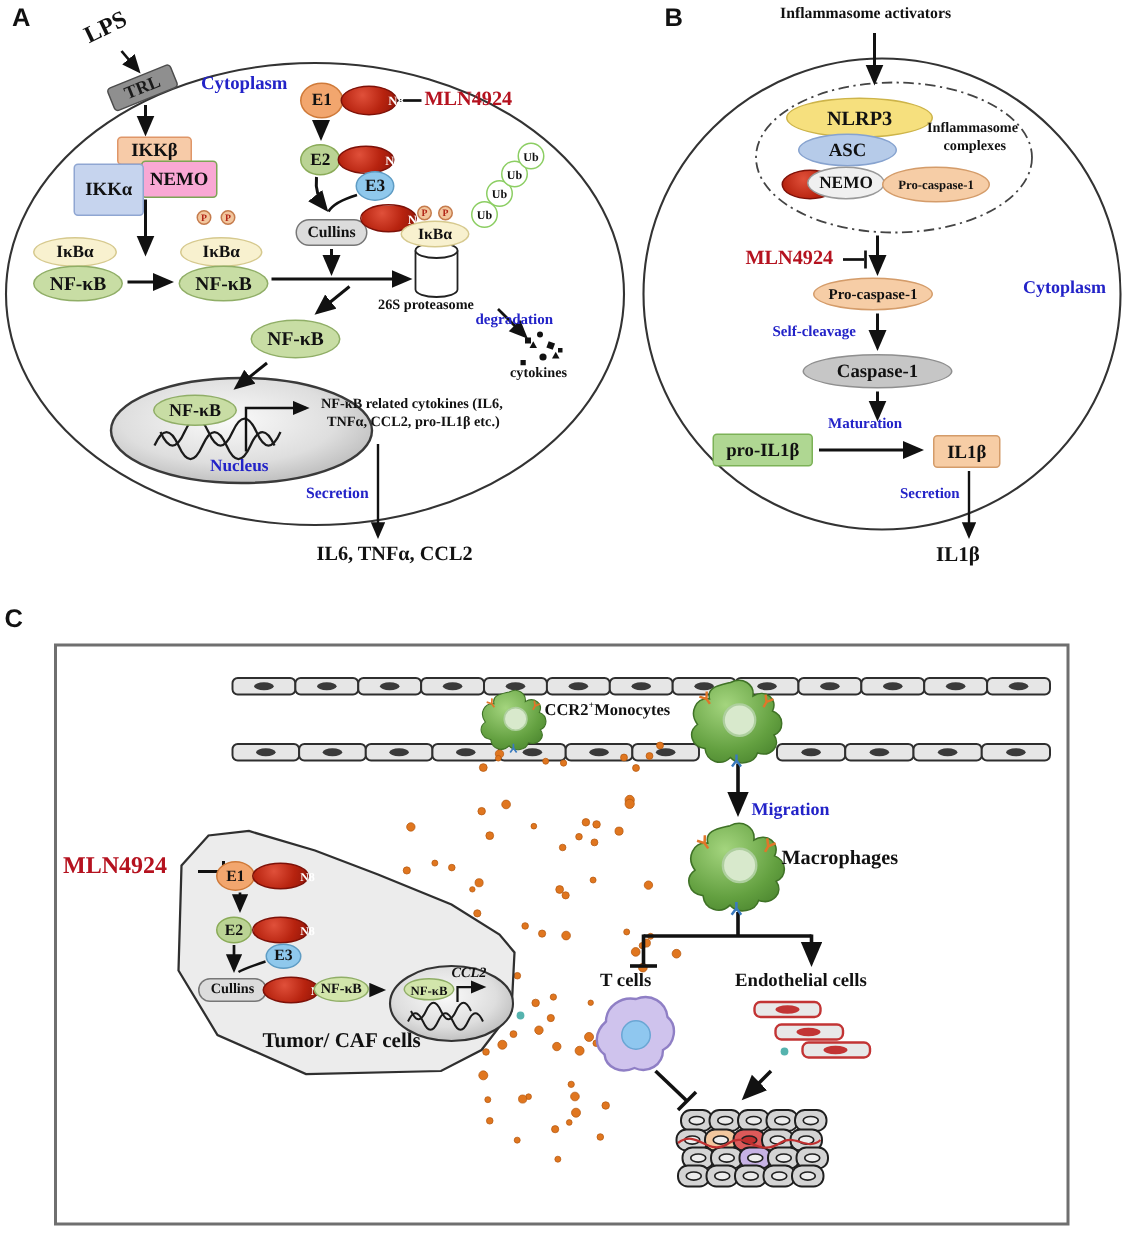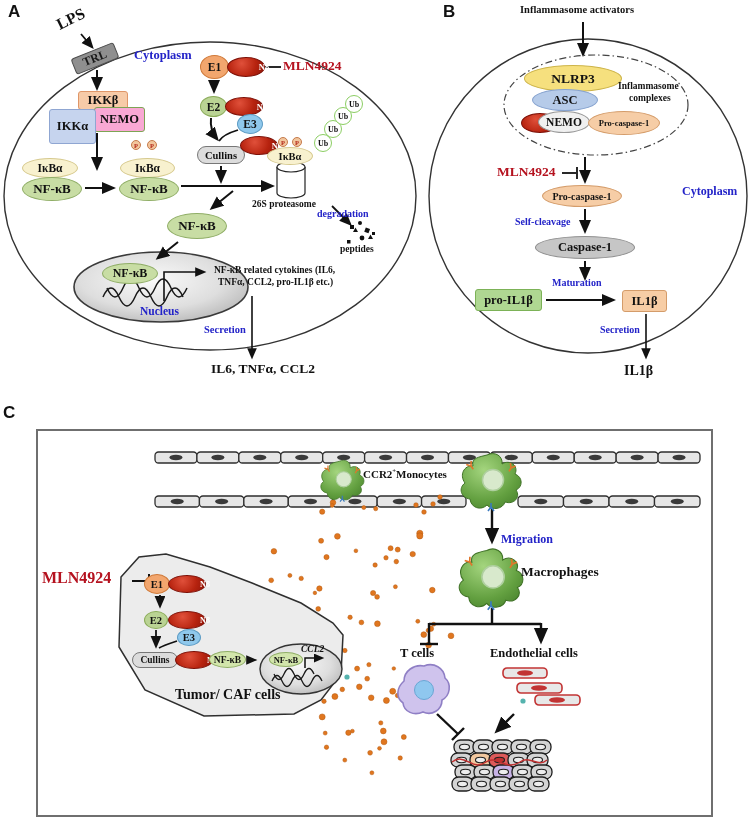--- a/index.html
+++ b/index.html
@@ -374,21 +374,21 @@
 <div class="pcirc" style="left:278px;top:137px;width:10px;height:10px;font-size:6.5px;">P</div>
 <div class="pcirc" style="left:292px;top:137px;width:10px;height:10px;font-size:6.5px;">P</div>
 <div class="ell" style="left:267px;top:147px;width:46px;height:18px;background:#f8f1cf;border:1.3px solid #d6c98e;font-size:10.5px;">IκBα</div>
 <div class="ub" style="left:314px;top:134px;width:18px;height:18px;font-size:8px;">Ub</div>
 <div class="ub" style="left:324px;top:120px;width:18px;height:18px;font-size:8px;">Ub</div>
 <div class="ub" style="left:334px;top:107px;width:18px;height:18px;font-size:8px;">Ub</div>
 <div class="ub" style="left:345px;top:95px;width:18px;height:18px;font-size:8px;">Ub</div>
 
 <div class="lbl" style="left:252px;top:199px;width:80px;text-align:left;font-size:9.5px;">26S proteasome</div>
 <div class="lbl blue" style="left:317px;top:208px;font-size:10px;">degradation</div>
-<div class="lbl" style="left:340px;top:244px;font-size:9.5px;">peptides</div>
+<div class="lbl" style="left:340px;top:244px;font-size:9.5px;">cytokines</div>
 
 <div class="lbl" style="left:214px;top:265px;font-size:9.5px;">NF-κB related cytokines (IL6,</div>
 <div class="lbl" style="left:218px;top:277px;font-size:9.5px;">TNFα, CCL2, pro-IL1β etc.)</div>
 <div class="lbl blue" style="left:204px;top:324px;font-size:10.5px;">Secretion</div>
 <div class="lbl" style="left:211px;top:362px;font-size:13.5px;">IL6, TNFα, CCL2</div>
 
 <div class="panel-letter" style="left:443px;top:2px;">B</div>
 <div class="lbl" style="left:520px;top:4px;font-size:10.5px;">Inflammasome activators</div>
 <div class="ell" style="left:524px;top:65px;width:98px;height:27px;background:#f6e07e;border:1.4px solid #cdb44a;font-size:13.5px;">NLRP3</div>
 <div class="lbl" style="left:618px;top:81px;font-size:9.5px;">Inflammasome</div>

